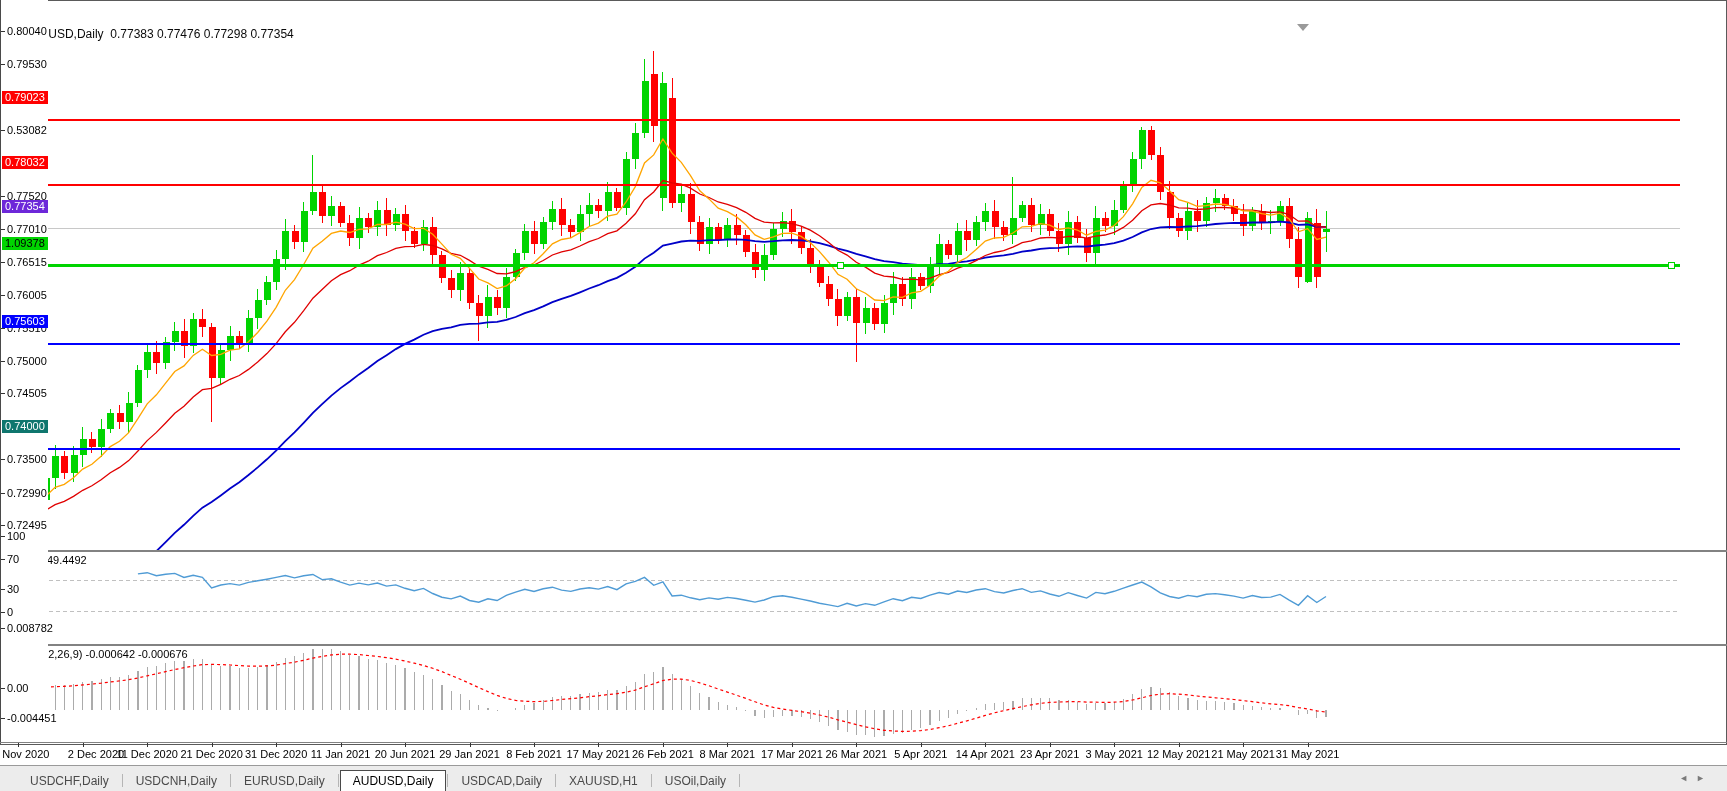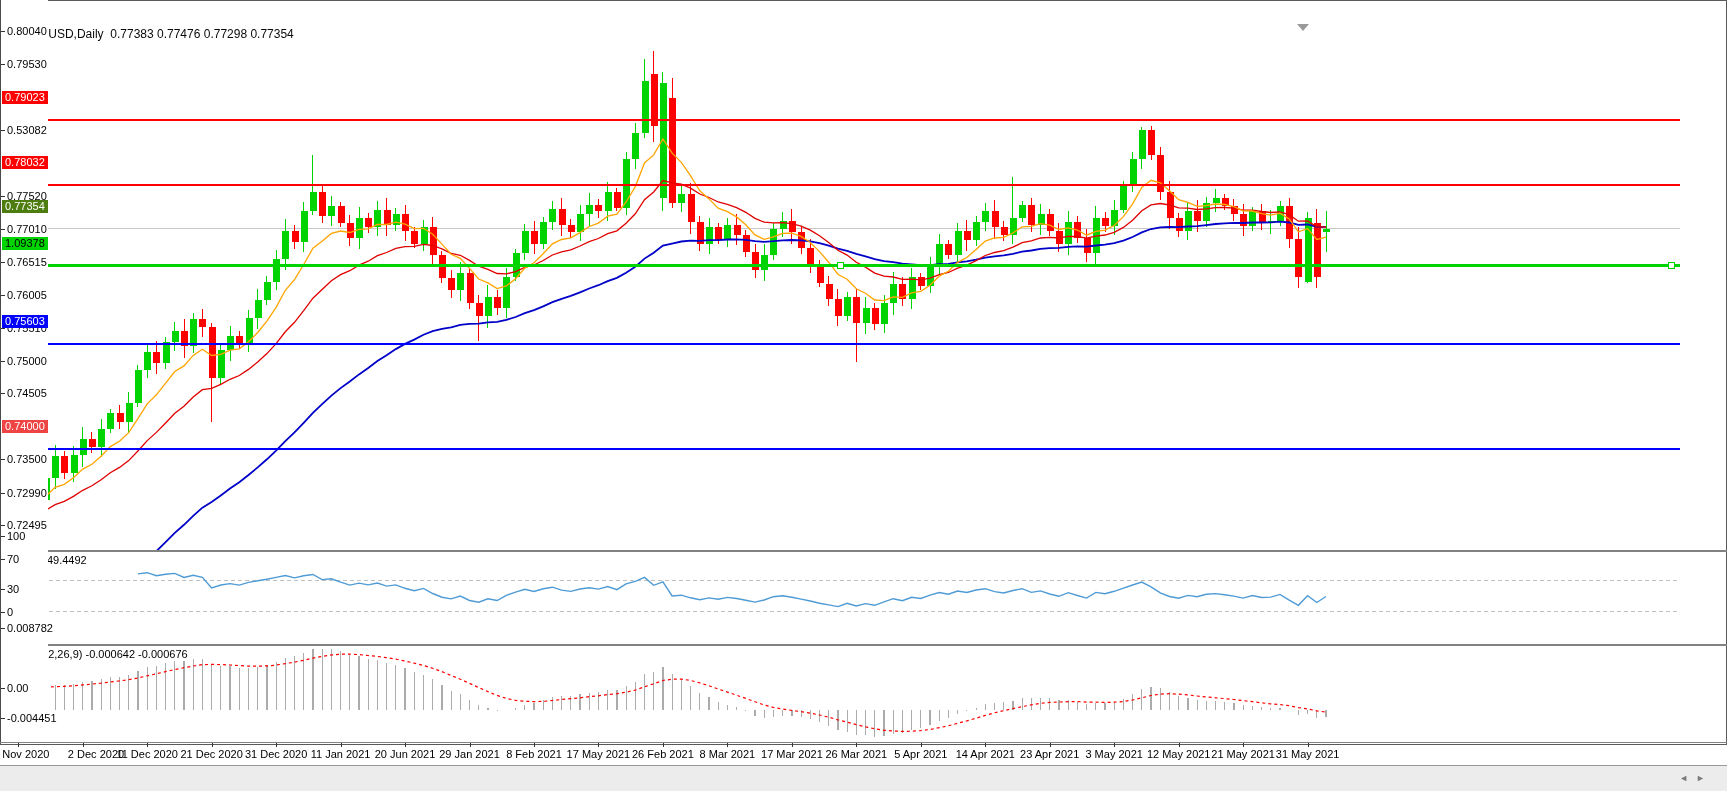--- a/index.html
+++ b/index.html
@@ -561,22 +561,22 @@
     <div class="ptick" style="top:459.2px"></div>
     <div class="plabel" style="top:453.2px">0.73500</div>
     <div class="ptick" style="top:492.6px"></div>
     <div class="plabel" style="top:486.6px">0.72990</div>
     <div class="ptick" style="top:525.0px"></div>
     <div class="plabel" style="top:519.0px">0.72495</div>
     <div class="pbox" style="top:91.1px;background:#ff0000;color:#ffffff">0.79023</div>
     <div class="pbox" style="top:156.0px;background:#ff0000;color:#ffffff">0.78032</div>
     <div class="pbox" style="top:237.0px;background:#00d400;color:#000000">1.09378</div>
     <div class="pbox" style="top:315.0px;background:#0000ff;color:#ffffff">0.75603</div>
-    <div class="pbox" style="top:420.0px;background:#ef4444;color:#ffffff">0.74000</div>
-    <div class="pbox" style="top:200.4px;background:#4d7c0f;color:#fff">0.77354</div>
+    <div class="pbox" style="top:420.0px;background:#0f766e;color:#ffffff">0.74000</div>
+    <div class="pbox" style="top:200.4px;background:#6d28d9;color:#fff">0.77354</div>
     <div class="ptick" style="top:536.0px"></div>
     <div class="plabel" style="top:530.0px">100</div>
     <div class="ptick" style="top:558.8px"></div>
     <div class="plabel" style="top:552.8px">70</div>
     <div class="ptick" style="top:589.2px"></div>
     <div class="plabel" style="top:583.2px">30</div>
     <div class="ptick" style="top:612.0px"></div>
     <div class="plabel" style="top:606.0px">0</div>
     <div class="ptick" style="top:628.3px"></div>
     <div class="plabel" style="top:622.3px">0.008782</div>
@@ -625,16 +625,32 @@
     <div class="date-label" style="left:1114.2px">3 May 2021</div>
     <div class="date-tick" style="left:1178.7px"></div>
     <div class="date-label" style="left:1178.7px">12 May 2021</div>
     <div class="date-tick" style="left:1243.1px"></div>
     <div class="date-label" style="left:1243.1px">21 May 2021</div>
     <div class="date-tick" style="left:1307.6px"></div>
     <div class="date-label" style="left:1307.6px">31 May 2021</div>
   </div>
 
 <div class="tabbar">
+  <div class="tabs" id="tabs">
+      <div class="tab">USDCHF,Daily</div>
+      <div class="tab-div"></div>
+      <div class="tab">USDCNH,Daily</div>
+      <div class="tab-div"></div>
+      <div class="tab">EURUSD,Daily</div>
+      <div class="tab-div"></div>
+      <div class="tab active">AUDUSD,Daily</div>
+      <div class="tab-div"></div>
+      <div class="tab">USDCAD,Daily</div>
+      <div class="tab-div"></div>
+      <div class="tab">XAUUSD,H1</div>
+      <div class="tab-div"></div>
+      <div class="tab">USOil,Daily</div>
+      <div class="tab-div"></div>
+    </div>
   <div class="nav-arrows">
     <span>◄</span><span>►</span>
   </div>
 </div>
 
 </body></html>

